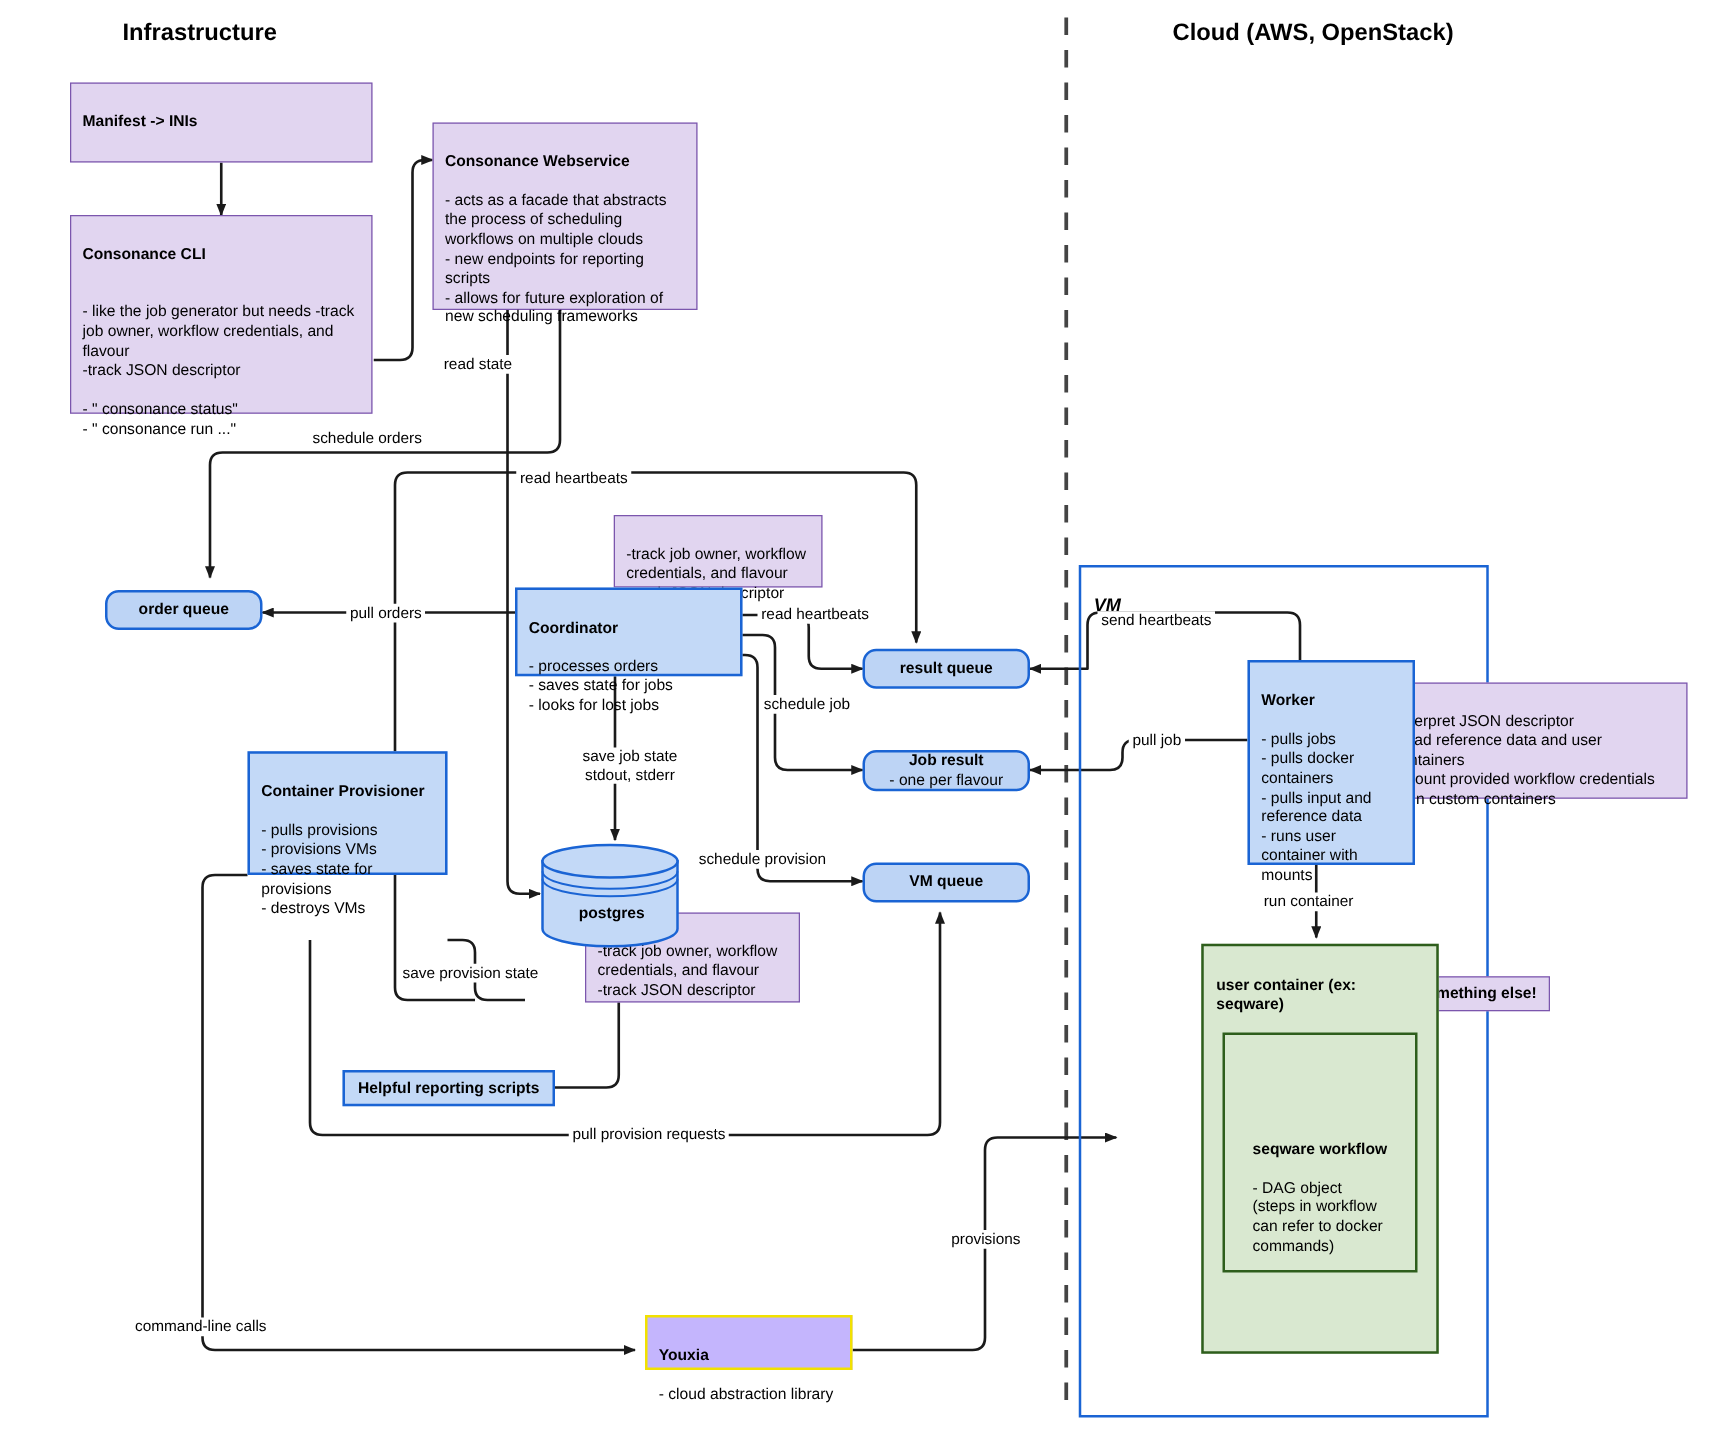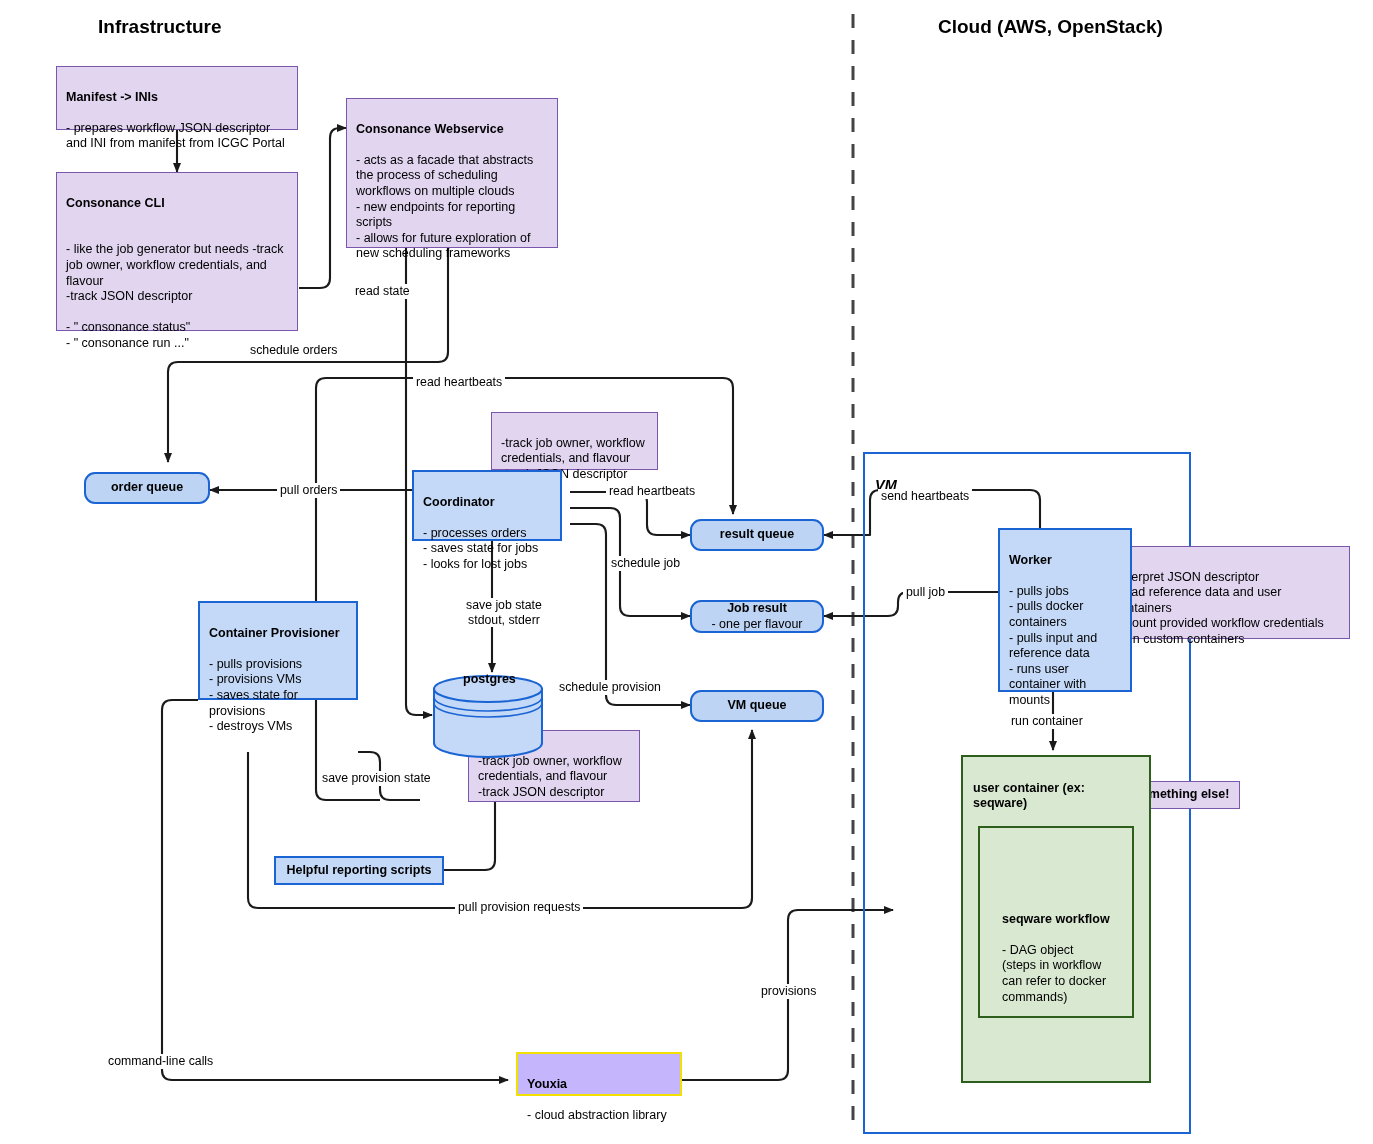--- a/index.html
+++ b/index.html
@@ -175,21 +175,20 @@
 
   <div class="section-title" style="left:98px; top:16px;">Infrastructure</div>
   <div class="section-title" style="left:938px; top:16px;">Cloud (AWS, OpenStack)</div>
 
   <div class="node vm-frame" style="left:863px; top:452px; width:328px; height:682px;font-style:italic;">
     <span class="title">VM</span>
   </div>
 
   <div class="node purple" style="left:56px; top:66px; width:242px; height:64px;">
     <span class="title">Manifest -&gt; INIs</span>
-    <span class="body">- prepares workflow JSON descriptor and INI from manifest from ICGC Portal</span>
   </div>
 
   <div class="node purple" style="left:56px; top:172px; width:242px; height:159px;">
     <span class="title">Consonance CLI</span>
     <span class="body">
 - like the job generator but needs -track job owner, workflow credentials, and flavour
 -track JSON descriptor
 
 - " consonance status"
 - " consonance run ..."</span>
@@ -216,21 +215,21 @@
     <span class="body">-interpret JSON descriptor
 - load reference data and user containers
 - mount provided workflow credentials
 - run custom containers</span>
   </div>
 
   <div class="node purple" style="left:1100px; top:781px; width:140px; height:28px; display:flex; align-items:center; justify-content:center; padding:0 6px;">
     <span class="title">- or something else!</span>
   </div>
 
-  <div class="node blue" style="left:412px; top:470px; width:150px; height:71px;">
+  <div class="node blue" style="left:412px; top:470px; width:182px; height:71px;">
     <span class="title">Coordinator</span>
     <span class="body">- processes orders
 - saves state for jobs
 - looks for lost jobs</span>
   </div>
 
   <div class="node blue" style="left:198px; top:601px; width:160px; height:99px;">
     <span class="title">Container Provisioner</span>
     <span class="body">- pulls provisions
 - provisions VMs
@@ -266,21 +265,21 @@
   <div class="node queue" style="left:690px; top:690px; width:134px; height:32px;">
     <span class="title">VM queue</span>
   </div>
 
   <svg class="db-cyl" style="left:432px; top:673px; width:112px; height:86px;" viewBox="0 0 112 86">
     <path d="M2,16 L2,70 C2,78 26,84 56,84 C86,84 110,78 110,70 L110,16 Z" fill="#c3d9f7" stroke="#1a64d4" stroke-width="2"></path>
     <ellipse cx="56" cy="16" rx="54" ry="13" fill="#c3d9f7" stroke="#1a64d4" stroke-width="2"></ellipse>
     <path d="M2,24 C2,32 26,38 56,38 C86,38 110,32 110,24" fill="none" stroke="#1a64d4" stroke-width="1.6"></path>
     <path d="M2,30 C2,38 26,44 56,44 C86,44 110,38 110,30" fill="none" stroke="#1a64d4" stroke-width="1.6"></path>
   </svg>
-  <div class="db-label" style="left:463px; top:672px;">postgres</div>
+  <div class="db-label" style="left:463px; top:723px;">postgres</div>
 
   <div class="node yellow" style="left:516px; top:1052px; width:166px; height:44px;">
     <span class="title">Youxia</span>
     <span class="body">- cloud abstraction library</span>
   </div>
 
   <div class="node green-outer" style="left:961px; top:755px; width:190px; height:328px;">
     <span class="title">user container (ex: seqware)</span>
   </div>
 

